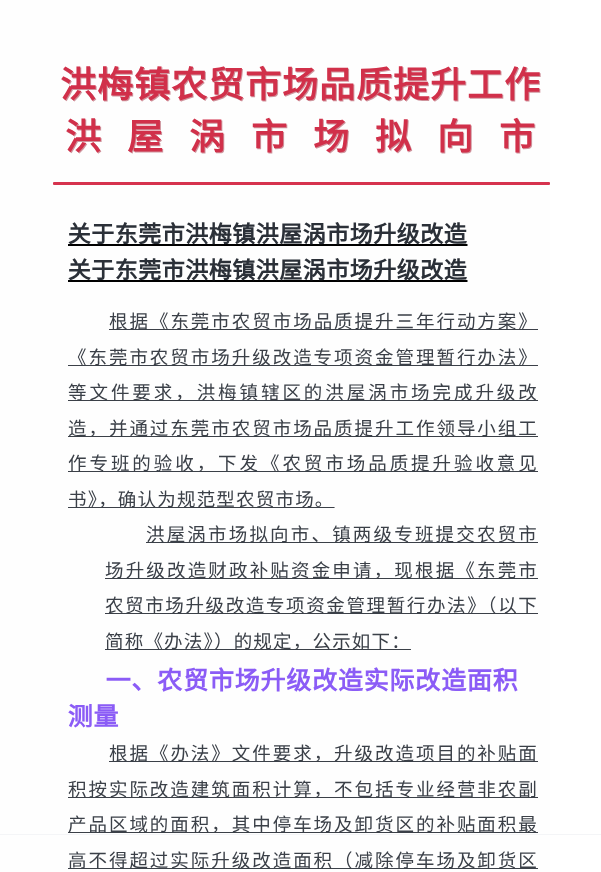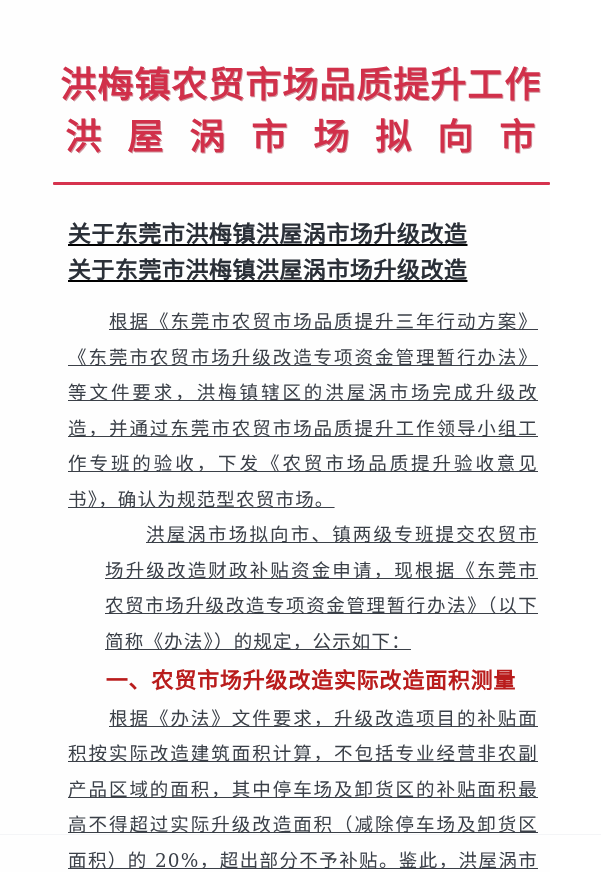--- a/index.html
+++ b/index.html
@@ -97,24 +97,24 @@
     text-indent: 41px;
     margin: 0 0 0 0;
     text-decoration: underline;
   }
   .para + .para {
     margin-top: 0;
     margin-left: 37px;
   }
   .section-heading {
     font-family: "DejaVu Sans", "Liberation Sans", sans-serif;
-    font-size: 22px;
+    font-size: 25px;
     font-weight: bold;
     line-height: 35.5px;
-    color: #b91c1c;
+    color: #8b5cf6;
     letter-spacing: 0.8px;
     text-indent: 38px;
     margin: 4px 0 2px 0;
   }
 
   
   .scan-line {
     position: absolute;
     left: 0;
     top: 834px;

